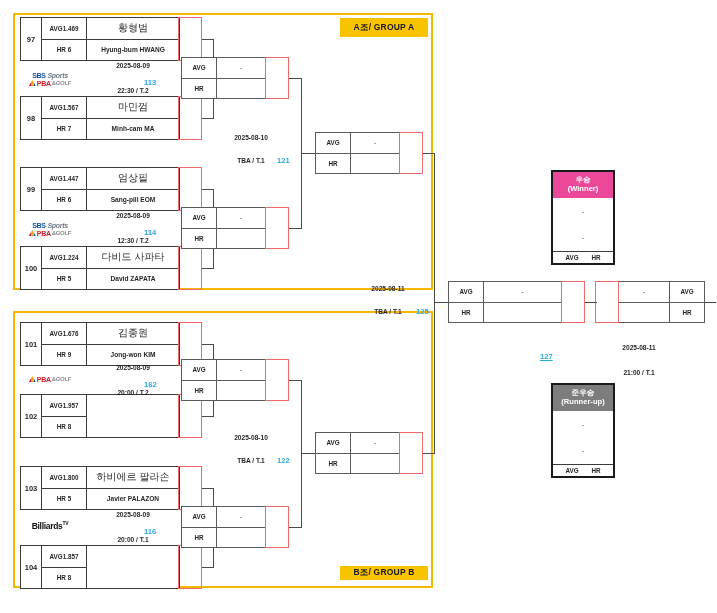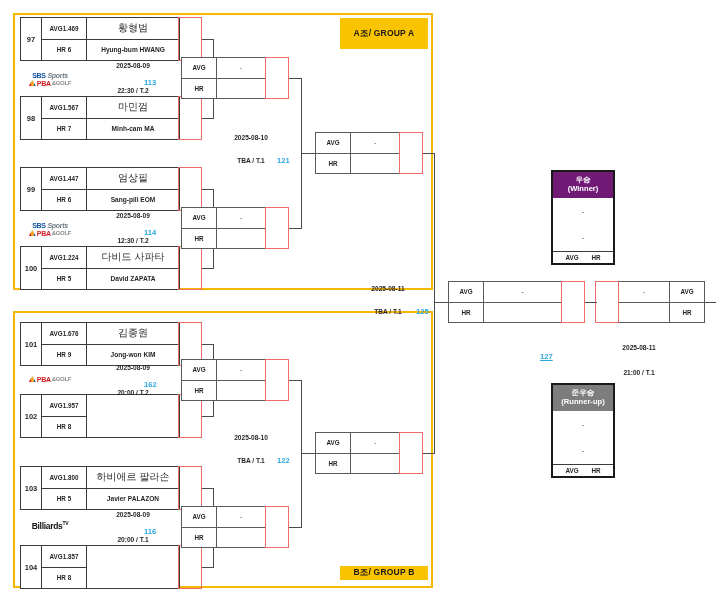--- a/index.html
+++ b/index.html
@@ -62,32 +62,32 @@
   .pba .mark{display:inline-block;width:7px;height:6px;
        background:linear-gradient(90deg,#d31b25 0 33%,#f5a623 33% 66%,#1552a0 66% 100%);
        clip-path:polygon(0 100%,50% 0,100% 100%);}
   .btv{font-size:8.5px;font-weight:bold;color:#111;letter-spacing:-.3px;}
   .btv sup{font-size:5px;}
 
   
   .podium{border:2px solid #1a1a1a;background:#fff;display:flex;flex-direction:column;}
   .podium .hdr{color:#fff;font-size:7.6px;font-weight:bold;text-align:center;
                padding:3px 0 4px;line-height:1.25;}
-  .podium .hdr.win{background:#701a75;}
+  .podium .hdr.win{background:#ec4899;}
   .podium .hdr.run{background:#7d7d7d;}
   .podium .slot{flex:1;display:flex;align-items:center;justify-content:center;
                 font-size:7px;color:#231f20;}
   .podium .foot{border-top:1px solid #3a3a3a;display:flex;justify-content:space-around;
                 align-items:center;padding:2px 6px;font-size:6.3px;font-weight:bold;}
 </style>
 </head>
 <body>
 
 <div class="abs group-frame" style="left:13px;top:13px;width:420px;height:277px;"></div>
-<div class="abs group-badge" style="left:340px;top:18px;width:88px;height:31px;">A조/ GROUP A</div>
+<div class="abs group-badge" style="left:340px;top:18px;width:88px;height:19px;">A조/ GROUP A</div>
 
 <div class="abs player" style="left:20px;top:17px;width:160px;height:44px;">
   <div class="seed">97</div>
   <div class="stats">
     <div class="stat top">AVG1.469</div>
     <div class="stat">HR 6</div>
   </div>
   <div class="names">
     <div class="nm kr">황형범</div>
     <div class="nm en">Hyung-bum HWANG</div>

